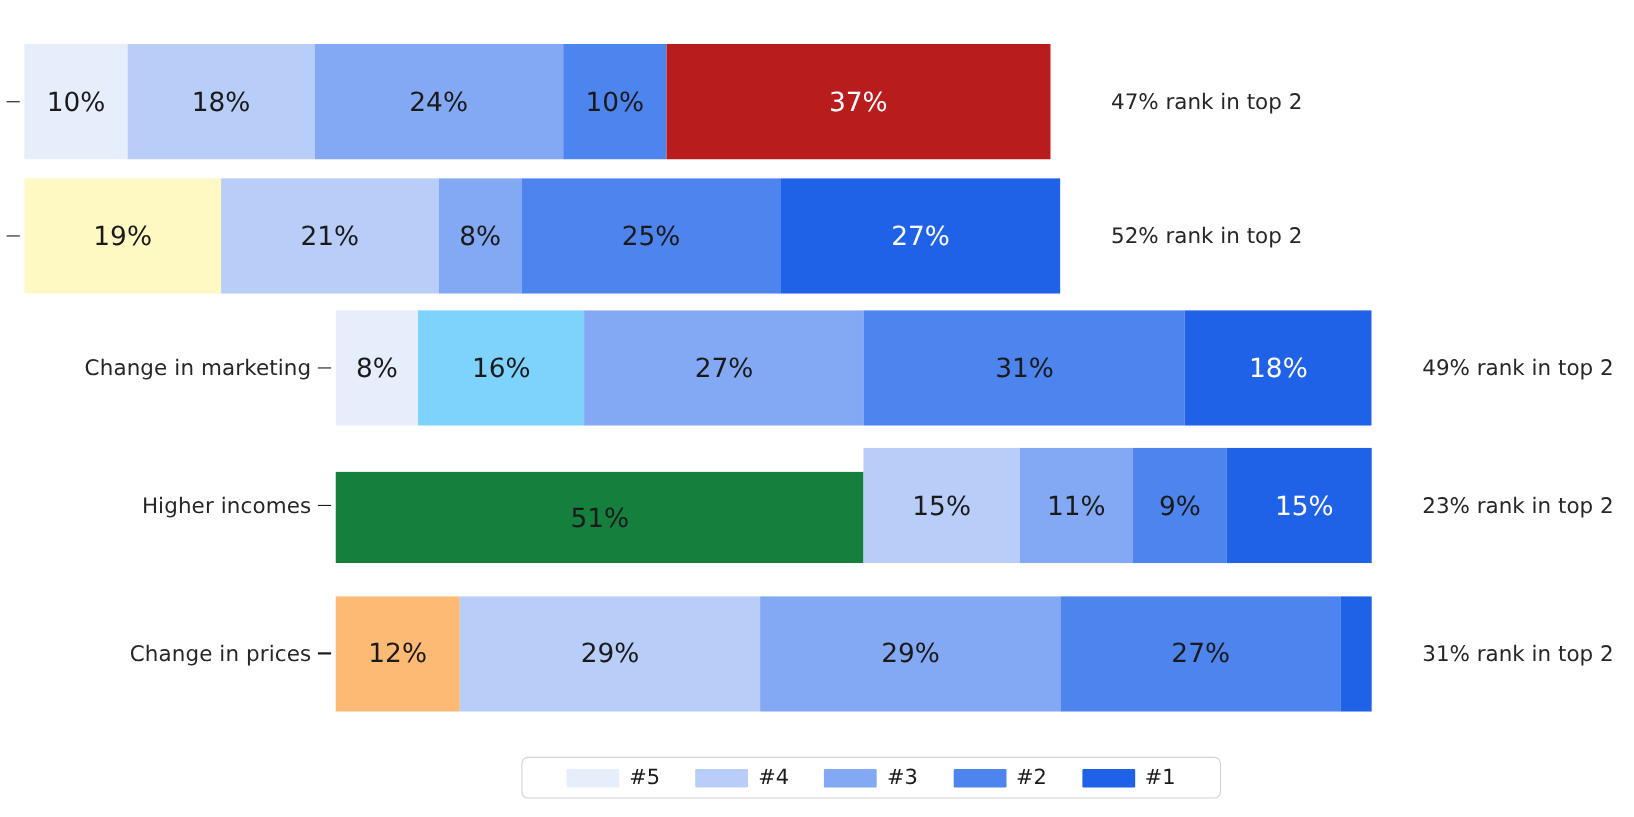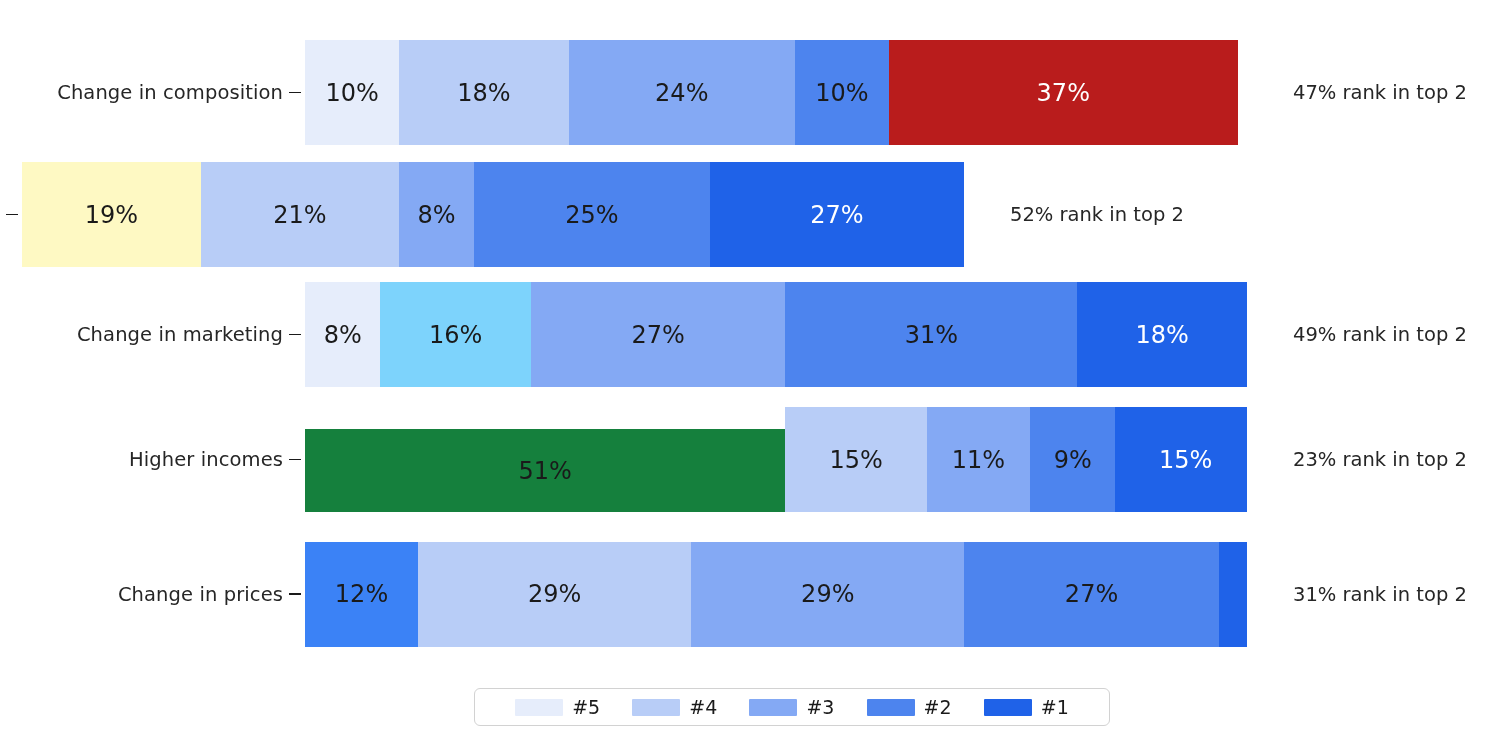--- a/index.html
+++ b/index.html
@@ -115,21 +115,20 @@
     color: #1a1a1a;
   }
 </style>
 </head>
 <body>
 
 <div id="chart-root">
 
   <div class="rows-area">
       <div class="bar-row" style="top: 40px; height: 105px;">
-        <div class="cat-label-wrap"><span class="cat-label">Change in composition</span></div>
         <div class="tick-dash"></div>
         <div class="bar-track">
           <div class="seg dark-text" style="flex: 0 0 10%; background: rgb(230, 237, 251);">
             <span class="seg-val">10%</span>
           </div>
           <div class="seg dark-text" style="flex: 0 0 18%; background: rgb(184, 205, 247);">
             <span class="seg-val">18%</span>
           </div>
           <div class="seg dark-text" style="flex: 0 0 24%; background: rgb(132, 169, 244);">
             <span class="seg-val">24%</span>
@@ -205,21 +204,21 @@
           <div class="seg light-text" style="flex: 0 0 15%; background: rgb(31, 98, 232);">
             <span class="seg-val">15%</span>
           </div>
         </div>
         <div class="row-annot">23% rank in top 2</div>
       </div>
       <div class="bar-row" style="top: 530px; height: 128px;">
         <div class="cat-label-wrap"><span class="cat-label">Change in prices</span></div>
         <div class="tick-dash"></div>
         <div class="bar-track">
-          <div class="seg dark-text" style="flex: 0 0 12%; background: #3b82f6; align-items: center;">
+          <div class="seg dark-text" style="flex: 0 0 12%; background: #fdba74; align-items: center;">
             <span class="seg-val">12%</span>
           </div>
           <div class="seg dark-text" style="flex: 0 0 29%; background: rgb(184, 205, 247);">
             <span class="seg-val">29%</span>
           </div>
           <div class="seg dark-text" style="flex: 0 0 29%; background: rgb(132, 169, 244);">
             <span class="seg-val">29%</span>
           </div>
           <div class="seg dark-text" style="flex: 0 0 27%; background: rgb(77, 132, 238);">
             <span class="seg-val">27%</span>

